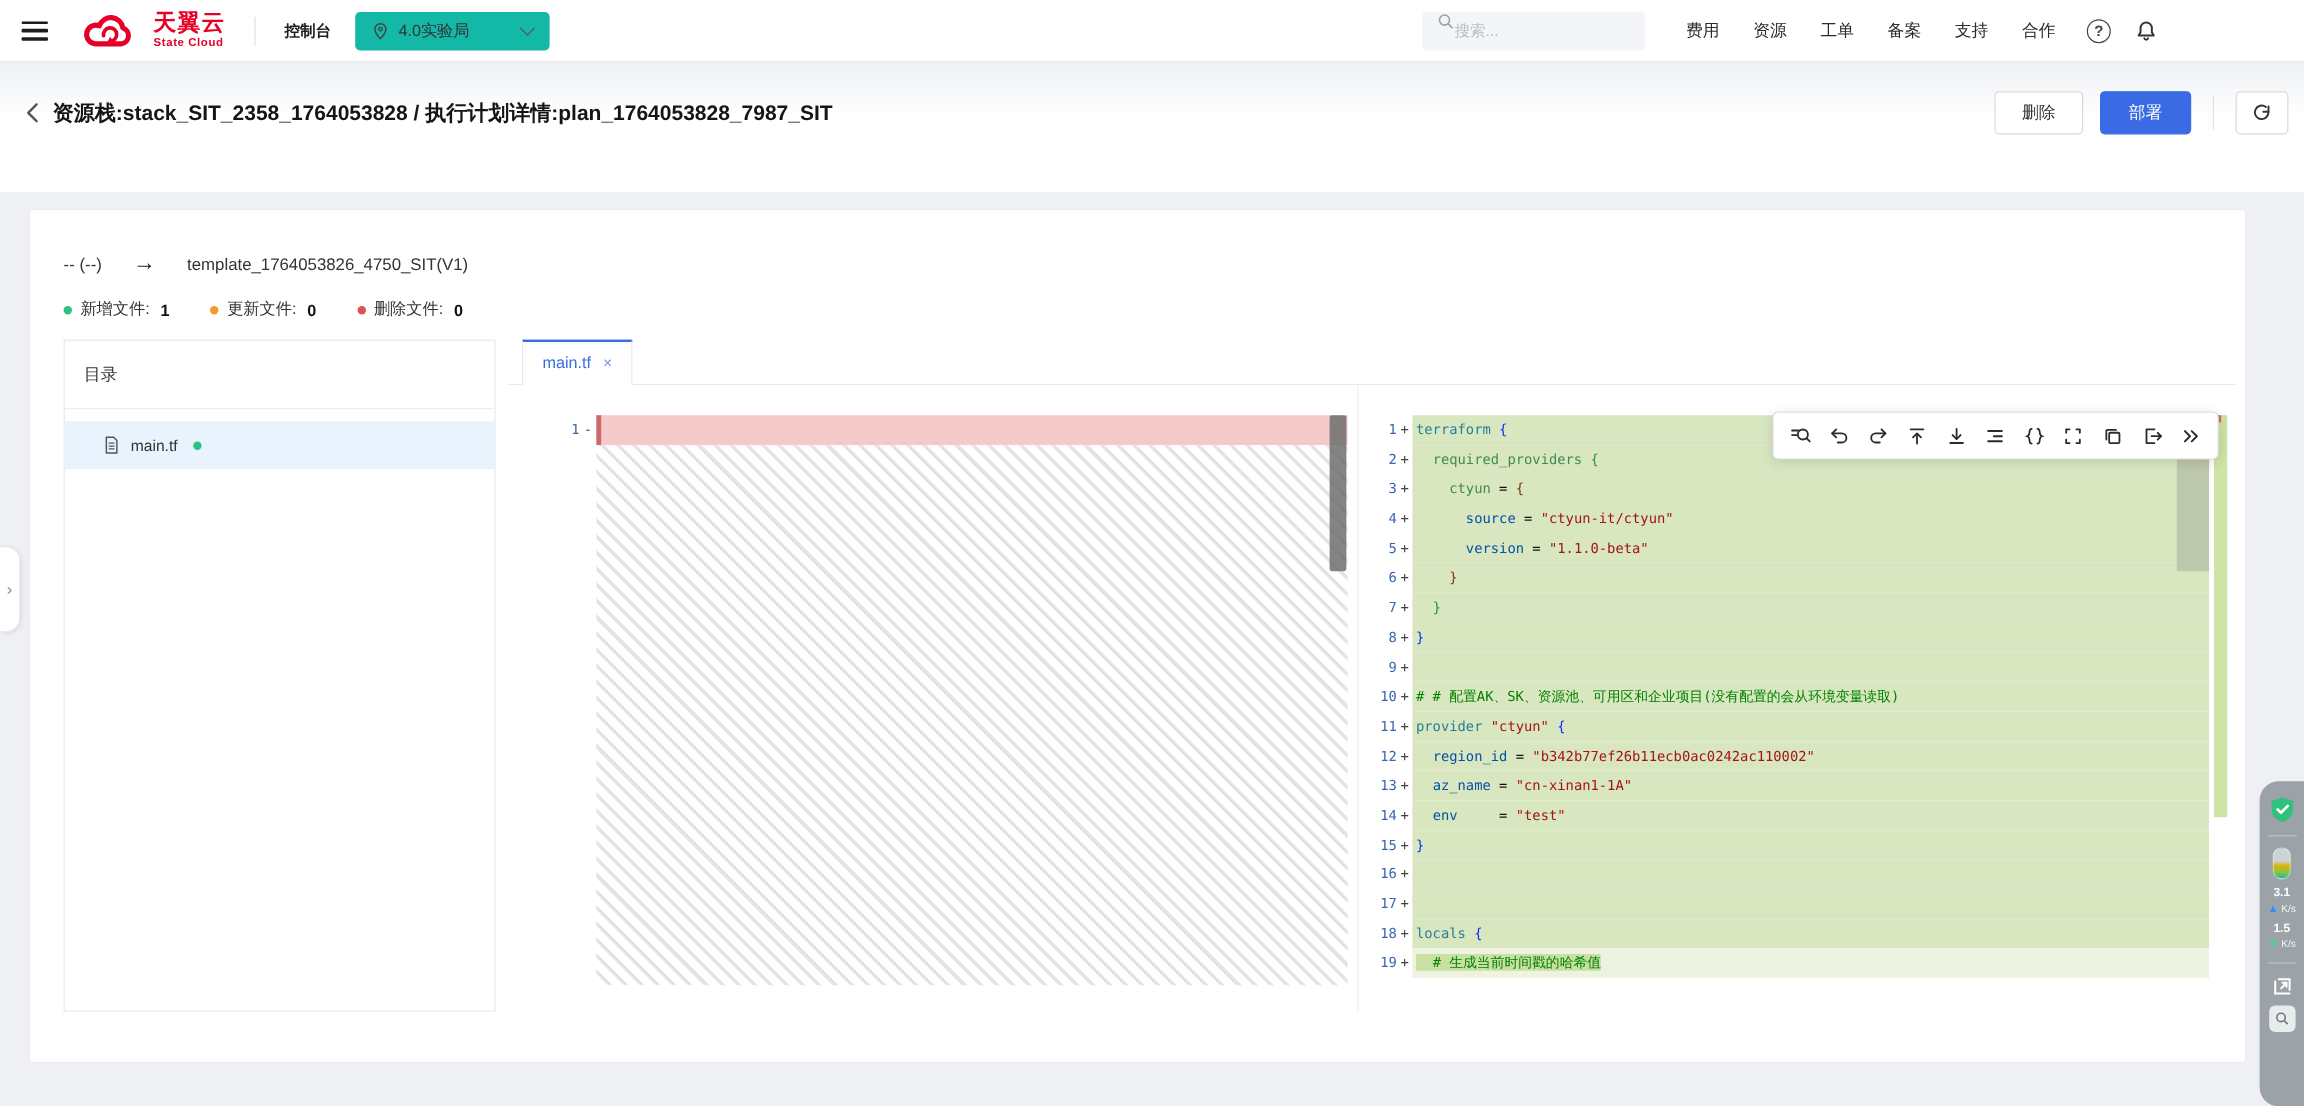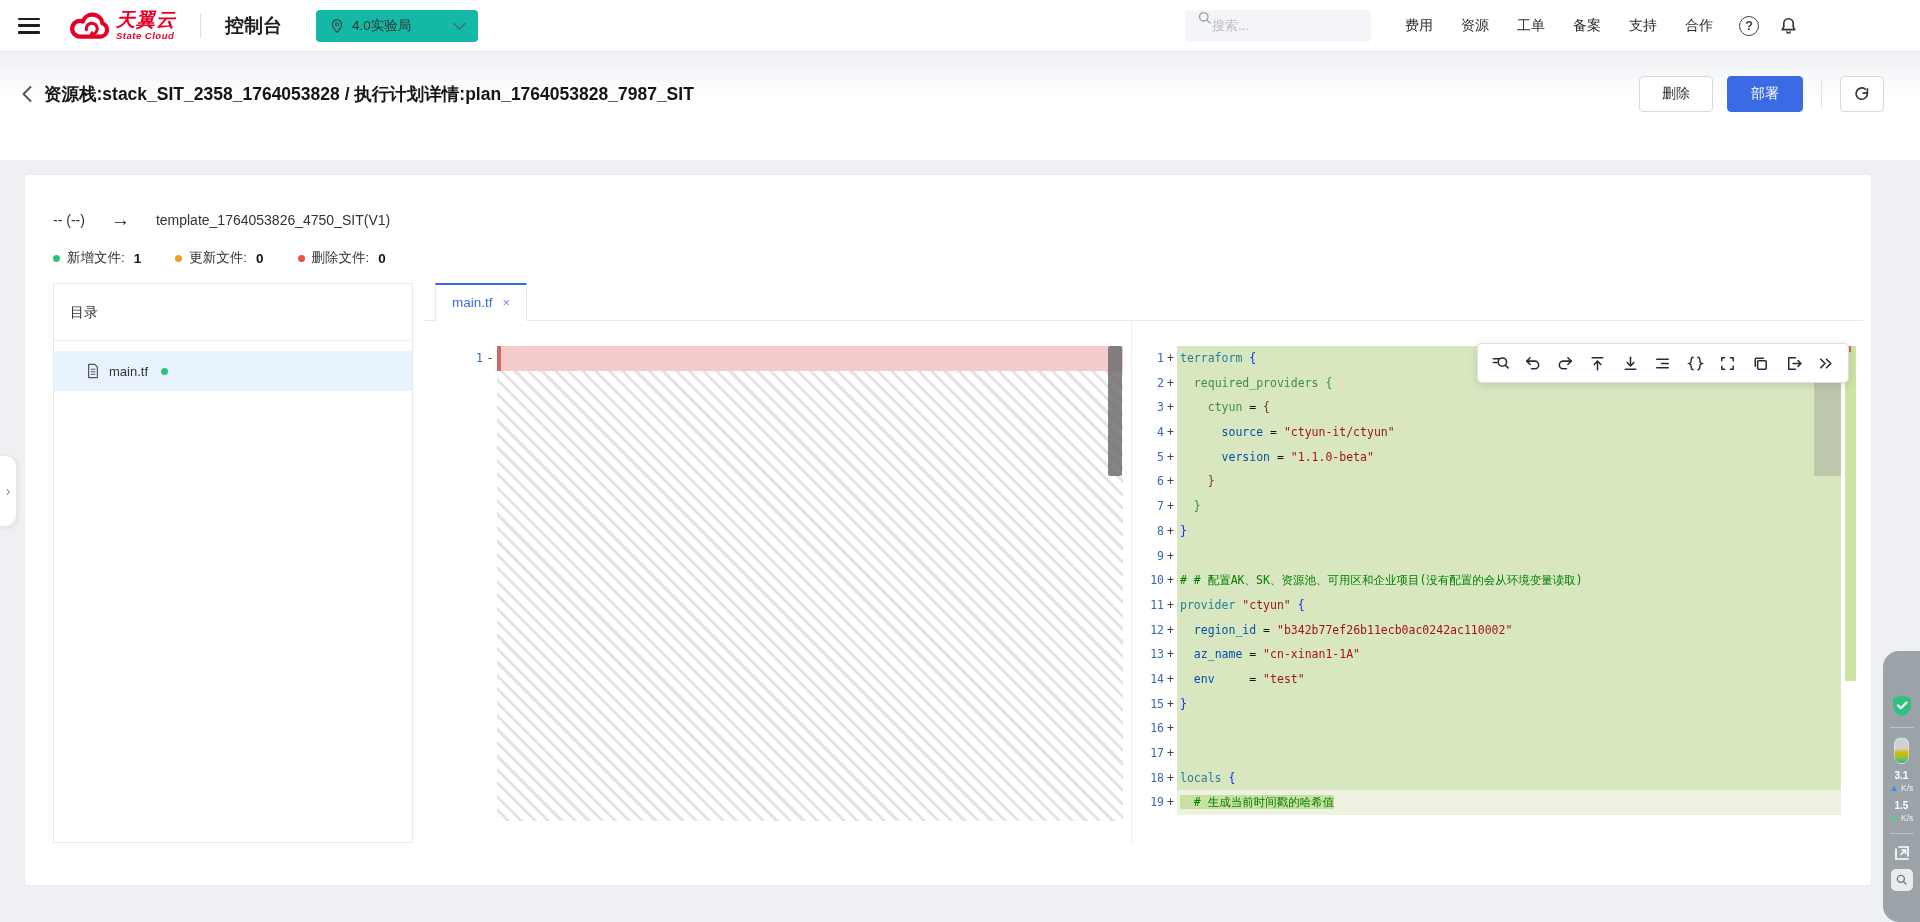--- a/index.html
+++ b/index.html
@@ -4,40 +4,40 @@
 <style>
   * { margin:0; padding:0; box-sizing:border-box; }
   html,body { width:1920px; height:922px; overflow:hidden; }
   body { font-family:"Liberation Sans","DejaVu Sans",sans-serif; background:#eef0f3; position:relative; color:#262626; }
   svg { display:block; }
 
   
   .navbar { height:52px; background:#fff; border-bottom:1px solid #e7e7e9; display:flex; align-items:center; padding:0 122px 0 18px; position:relative; z-index:30;}
   .hamburger { width:22px; height:16px; display:flex; flex-direction:column; justify-content:space-between; cursor:pointer; margin-right:28px;}
   .hamburger i { height:2.5px; background:#1d1d1d; border-radius:1px;}
-  .brand { display:flex; align-items:center; gap:4px; margin-right:22px;font-style:italic;}
+  .brand { display:flex; align-items:center; gap:16px; margin-right:22px;}
   .brand-text { line-height:1; }
   .brand-name { color:#e60027; font-size:19px; font-weight:bold; letter-spacing:1px;}
   .brand-sub { color:#e60027; font-size:9.5px; font-weight:bold; margin-top:2px; letter-spacing:.5px;}
   .nav-divider { width:1px; height:24px; background:#e0e0e0; margin:0 24px 0 2px;}
-  .console-label { font-size:19px; font-weight:bold; color:#1f1f1f; margin-right:34px;}
+  .console-label { font-size:13px; font-weight:bold; color:#1f1f1f; margin-right:20px;}
   .region-chip { display:flex; align-items:center; gap:8px; background:#14b8a6; border-radius:4px; height:32px; padding:0 14px; width:162px; cursor:pointer;}
   .region-chip .label { font-size:13.5px; color:#333; flex:1;}
   .chev { width:9px; height:9px; border-right:1.6px solid #555; border-bottom:1.6px solid #555; transform:rotate(45deg); margin-top:-4px;}
   .nav-search { margin-left:auto; width:186px; height:32px; background:#f4f5f8; border-radius:4px; display:flex; gap:0; padding:0 12px; margin-right:34px;}
   .nav-search input { border:none; outline:none; background:transparent; font-size:13px; color:#333; width:120px;}
   .nav-search input::placeholder { color:#b9bcc2; }
   .nav-links { display:flex; gap:28px; font-size:14px; color:#2b2b2b;}
   .nav-links .lnk { cursor:pointer; }
   .nav-icns { display:flex; align-items:center; gap:20px; margin-left:26px;}
   .help-circle { width:20px; height:20px; border:1.6px solid #444; border-radius:50%; font-size:12.5px; font-weight:bold; color:#444; display:flex; align-items:center; justify-content:center; cursor:pointer;}
 
   
   .page-header { background:linear-gradient(180deg,#eef0f4 0%,#ffffff 42%); padding:24px 0 0 0; height:108px; position:relative;}
-  .ph-row { display:flex; align-items:center; padding:0 36px 0 14px;}
+  .ph-row { display:flex; align-items:center; padding:0 13px 0 14px;}
   .back-btn { width:26px; height:26px; display:flex; align-items:center; justify-content:center; cursor:pointer;}
   .page-title { font-size:17.5px; font-weight:bold; color:#151515; margin-left:4px;}
   .ph-actions { margin-left:auto; display:flex; align-items:center; gap:14px;}
   .btn { height:36px; border-radius:4px; font-size:14px; display:flex; align-items:center; justify-content:center; cursor:pointer;}
   .btn-ghost { width:74px; background:#fff; border:1px solid #d9d9d9; color:#333;}
   .btn-primary { width:76px; background:#3a6be4; border:1px solid #3a6be4; color:#fff;}
   .act-divider { width:1px; height:28px; background:#e2e2e2; margin:0 4px;}
   .btn-icon { width:44px; height:36px; background:#fff; border:1px solid #d9d9d9; border-radius:4px; display:flex; align-items:center; justify-content:center; cursor:pointer;}
   .tabs { display:flex; gap:34px; padding-left:40px; margin-top:16px;}
   .tab-item { font-size:14px; color:#333; padding-bottom:12px; cursor:pointer; position:relative;}
@@ -98,21 +98,21 @@
   .ruler-red { position:absolute; left:4px; top:25px; width:6px; height:6px; background:#d46b6b;}
   .mini-slider { position:absolute; right:22px; width:27px; top:25px; height:130px; background:rgba(120,120,120,.28);}
 
   .float-toolbar { position:absolute; top:22px; right:14px; width:372px; height:40px; background:#fff; border:1px solid #dedede; border-radius:5px; box-shadow:0 2px 10px rgba(0,0,0,.13); display:flex; align-items:center; justify-content:space-around; padding:0 6px; z-index:5;}
   .tb-icon { width:22px; height:22px; display:flex; align-items:center; justify-content:center; cursor:pointer; color:#2b2b2b;}
 
   
   .edge-handle { position:absolute; left:0; top:455px; width:17px; height:72px; background:#fff; border:1px solid #e7e7e7; border-left:none; border-radius:0 12px 12px 0; box-shadow:1px 1px 4px rgba(0,0,0,.08); display:flex; align-items:center; justify-content:center; color:#8a8a8a; font-size:14px; cursor:pointer; z-index:40;}
 
   
-  .side-widget { position:absolute; right:0; top:651px; width:37px; height:271px; background:rgba(144,151,157,.88); border-radius:16px 0 0 16px; z-index:50; display:flex; flex-direction:column; align-items:center; padding-top:12px; gap:6px;justify-content:center;}
+  .side-widget { position:absolute; right:0; top:651px; width:37px; height:271px; background:rgba(144,151,157,.88); border-radius:16px 0 0 16px; z-index:50; display:flex; flex-direction:column; align-items:center; padding-top:12px; gap:6px;}
   .sw-div { width:24px; height:1px; background:rgba(255,255,255,.35); margin:3px 0;}
   .pill { width:15px; height:27px; border-radius:8px; background:linear-gradient(180deg,#cdd2d6 0%,#cdd2d6 42%,#d9b400 58%,#8cc63f 78%,#2bb39a 100%); border:1px solid rgba(255,255,255,.4);}
   .speed { text-align:center; color:#fff; line-height:1.25;}
   .speed .val { font-size:10px; font-weight:bold;}
   .speed .unit { font-size:8.5px; color:#f2f2f2;}
   .arrow-up { color:#2f8ef5; font-size:9px;} .arrow-down { color:#3ddc84; font-size:9px;}
   .sw-chip { width:22px; height:22px; background:#e9eced; border-radius:5px; display:flex; align-items:center; justify-content:center; cursor:pointer;}
 </style>
 </head>
 <body>

